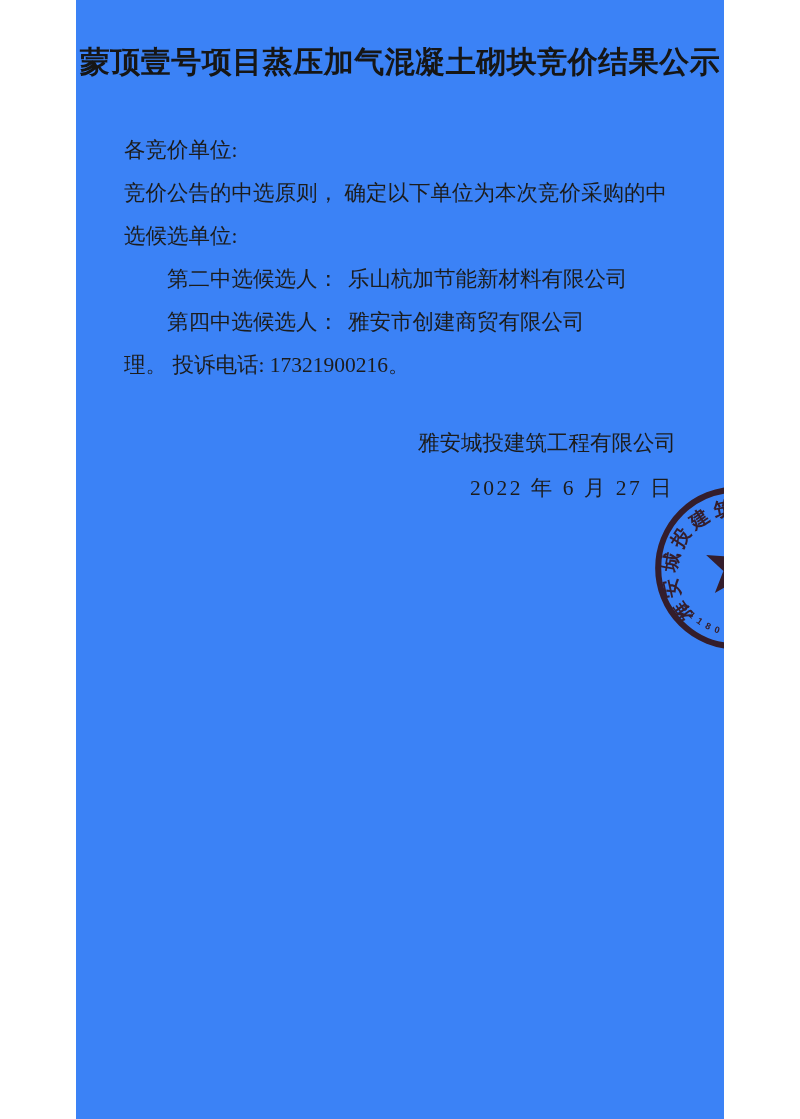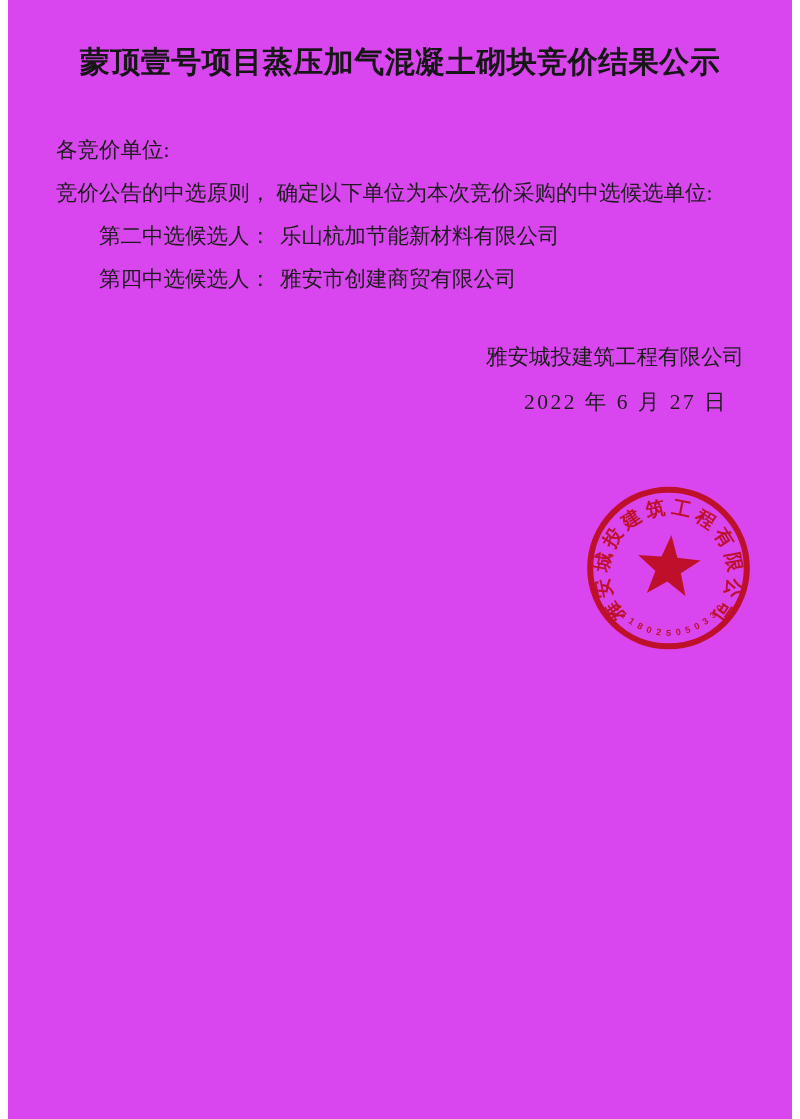--- a/index.html
+++ b/index.html
@@ -1,22 +1,22 @@
 <!DOCTYPE html>
 <html><head>
 <meta charset="utf-8">
 <style>
   * { margin: 0; padding: 0; box-sizing: border-box; }
   html, body { background: #ffffff; }
   .page {
     position: relative;
-    width: 784px;
+    width: 648px;
     height: 1119px;
     margin: 0 auto;
-    background: #d946ef;
+    background: #3b82f6;
     overflow: hidden;
     color: #1c1c1c;
     font-family: "Liberation Serif", "DejaVu Serif", serif;
   }
   .doc-title {
     padding-top: 42px;
     text-align: center;
     font-family: "Liberation Sans", "DejaVu Sans", sans-serif;
     font-weight: 700;
     font-size: 30px;
@@ -38,21 +38,21 @@
   .candidate .cand-label { margin-right: 9px; }
   .signature {
     margin-top: 34px;
     padding: 0 48px;
     text-align: right;
     font-size: 21.5px;
     line-height: 45px;
   }
   .signature .sig-date {
     letter-spacing: 2.5px;
-    margin-right: 16px;
+    margin-right: 2px;
   }
   .seal {
     position: absolute;
     left: 561px;
     top: 481px;
     width: 199px;
     height: 174px;
     mix-blend-mode: multiply;
     opacity: 0.93;
     pointer-events: none;
@@ -77,20 +77,21 @@
 
     <div class="line">竞价公告的中选原则， 确定以下单位为本次竞价采购的中选候选单位:</div>
 
     <div class="line indent candidate">
       <span class="cand-label">第二中选候选人：</span><span>乐山杭加节能新材料有限公司</span>
     </div>
     <div class="line indent candidate">
       <span class="cand-label">第四中选候选人：</span><span>雅安市创建商贸有限公司</span>
     </div>
 
+    <div class="line">理。 投诉电话: 17321900216。</div>
   </div>
 
   <div class="signature">
     <div class="line">雅安城投建筑工程有限公司</div>
     <div class="line sig-date">2022 年 6 月 27 日</div>
   </div>
 
   <div class="seal">
     <svg viewBox="0 0 200 200" xmlns="http://www.w3.org/2000/svg">
       <circle id="seal-ring" cx="100" cy="100" r="90" fill="none" stroke-width="7" stroke="#dd2a1d"></circle>

